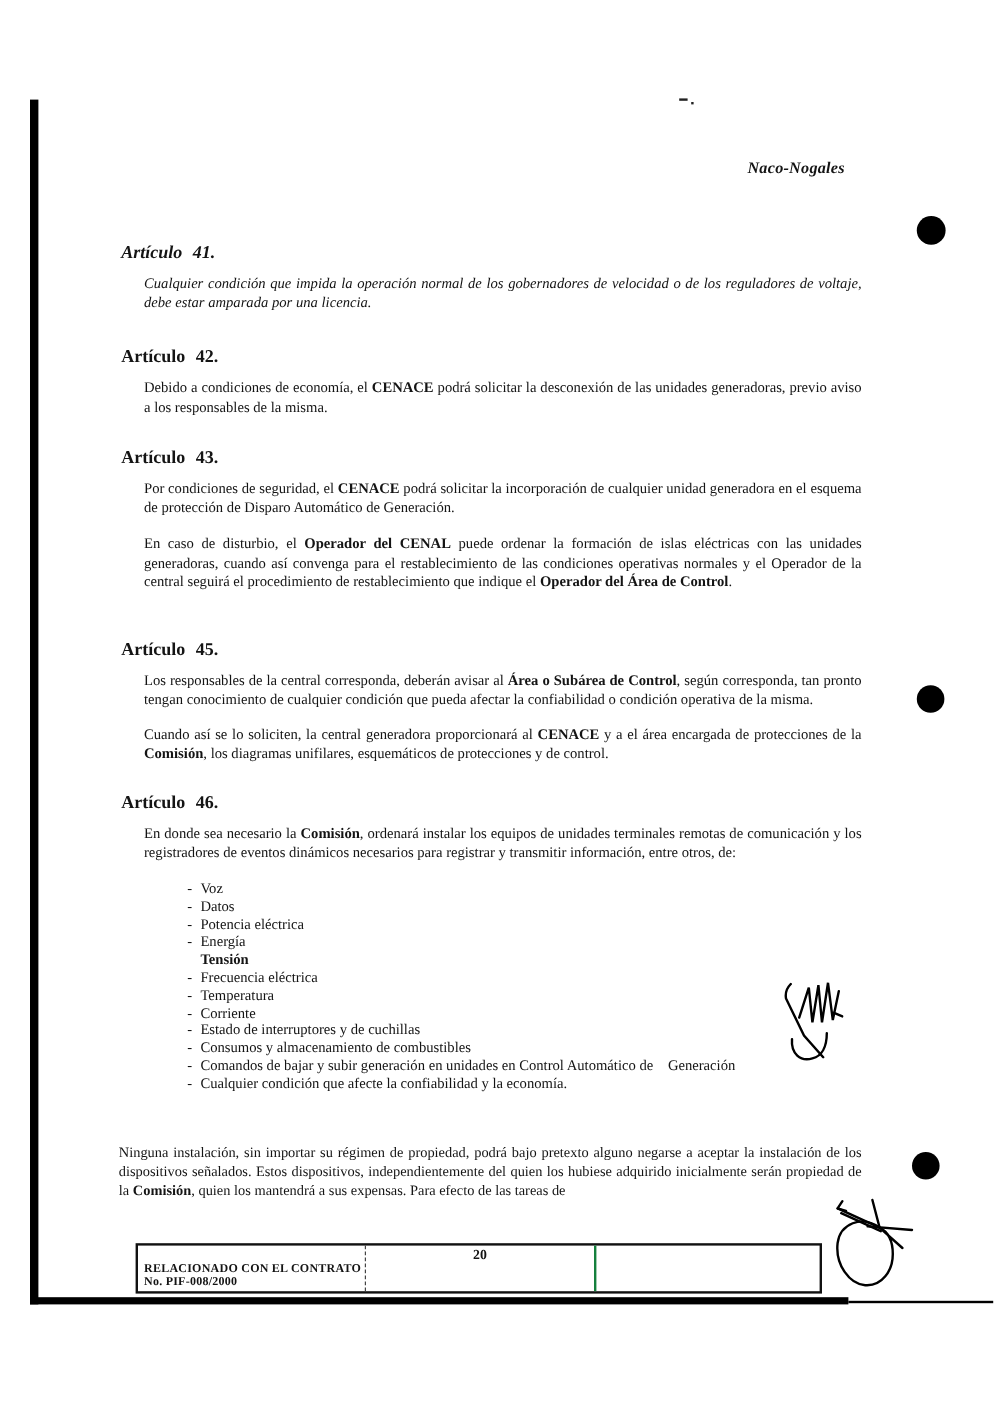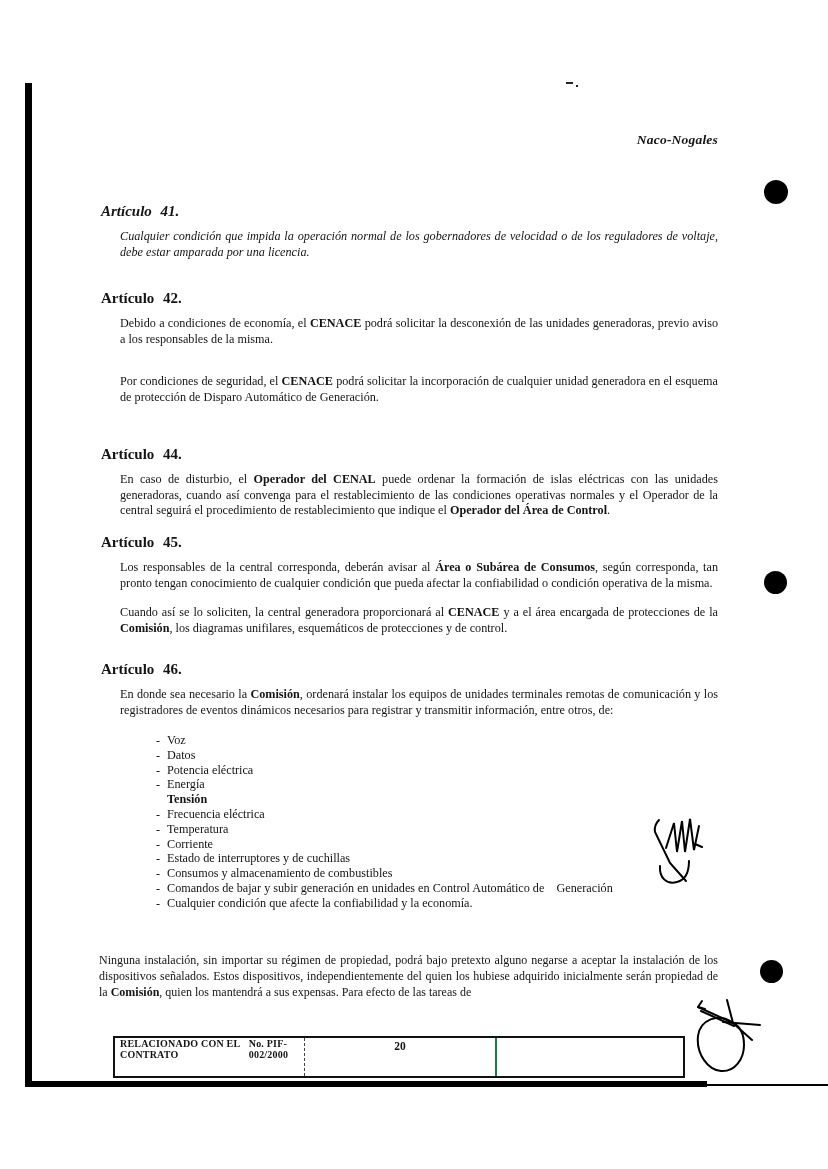--- a/index.html
+++ b/index.html
@@ -11,39 +11,39 @@
   .bottom-bar-thin{position:absolute;left:707px;top:1084px;width:121px;height:2px;background:#000;}
   .hole{position:absolute;background:#000;border-radius:50%;}
   .hole1{left:764px;top:180px;width:24px;height:24px;}
   .hole2{left:764px;top:571px;width:23px;height:23px;}
   .hole3{left:760px;top:960px;width:23px;height:23px;}
   .smudge{position:absolute;left:566px;top:81px;width:14px;height:7px;}
   .smudge i{position:absolute;background:#222;}
   .smudge .s1{left:0;top:1px;width:7px;height:2px;}
   .smudge .s2{left:10px;top:4px;width:2px;height:2px;}
   
-  .header-right{position:absolute;left:560px;top:132px;width:158px;text-align:right;
+  .header-right{position:absolute;left:546px;top:132px;width:158px;text-align:right;
       font-style:italic;font-weight:bold;font-size:13.5px;letter-spacing:.2px;}
   
   .content{position:absolute;left:101px;top:0;width:617px;}
   .article{position:absolute;left:0;width:617px;}
   .a1{top:203px;font-style:italic;}.a2{top:290px;}.a3{top:374px;}.a4{top:446px;}.a5{top:534px;}.a6{top:661px;}
   .article-title{margin:0 0 9px 0;font-size:15px;line-height:17px;font-weight:bold;word-spacing:5px;}
   .article-par{margin:0 0 14px 19px;font-size:12.2px;line-height:15.5px;text-align:justify;}
   .b{font-weight:bold;}
   .item-list{margin:15px 0 0 55px;font-size:12.2px;}
   .list-item{display:flex;line-height:14.8px;}
   .list-item .dash{width:11px;flex:0 0 11px;}
   .list-item .txt{white-space:pre-wrap;}
   .closing{position:absolute;left:99px;top:941px;width:619px;font-size:12px;line-height:15.8px;text-align:justify;}
   
   .footer-table{position:absolute;left:113px;top:1036px;width:572px;height:42px;
       border:2px solid #111;box-sizing:border-box;display:flex;font-size:10px;}
   .ft-c1{width:190px;box-sizing:border-box;border-right:1px dashed #444;display:flex;
-      justify-content:flex-end;padding:0 0 2px 5px;font-weight:600;letter-spacing:.2px;}
+      flex-direction:column;justify-content:flex-end;padding:0 0 2px 5px;font-weight:600;letter-spacing:.2px;}
   .ft-c2{width:192px;box-sizing:border-box;border-right:2px solid #15803d;text-align:center;
       font-weight:bold;font-size:11.5px;padding-top:2px;}
   .ft-c3{flex:1;}
   
   .sig{position:absolute;}
   .sig-upper{left:633px;top:806px;}
   .sig-lower{left:688px;top:996px;}
   .sig path{fill:none;stroke:#000;stroke-width:2;stroke-linecap:round;}
 </style>
 </head>
@@ -69,29 +69,29 @@
   <main class="content" id="articles-root">
       <section class="article a1">
         <h2 class="article-title">Artículo 41.</h2>
         <p class="article-par"><span>Cualquier condición que impida la operación normal de los gobernadores de velocidad o de los reguladores de voltaje, debe estar amparada por una licencia.</span></p>
       </section>
       <section class="article a2">
         <h2 class="article-title">Artículo 42.</h2>
         <p class="article-par"><span>Debido a condiciones de economía, el </span><span class="b">CENACE</span><span> podrá solicitar la desconexión de las unidades generadoras, previo aviso a los responsables de la misma.</span></p>
       </section>
       <section class="article a3">
+        <h2 class="article-title">Artículo 43.</h2>
         <p class="article-par"><span>Por condiciones de seguridad, el </span><span class="b">CENACE</span><span> podrá solicitar la incorporación de cualquier unidad generadora en el esquema de protección de Disparo Automático de Generación.</span></p>
       </section>
       <section class="article a4">
-        <h2 class="article-title">Artículo 44.</h2>
         <p class="article-par"><span>En caso de disturbio, el </span><span class="b">Operador del CENAL</span><span> puede ordenar la formación de islas eléctricas con las unidades generadoras, cuando así convenga para el restablecimiento de las condiciones operativas normales y el Operador de la central seguirá el procedimiento de restablecimiento que indique el </span><span class="b">Operador del Área de Control</span><span>.</span></p>
       </section>
       <section class="article a5">
         <h2 class="article-title">Artículo 45.</h2>
-        <p class="article-par"><span>Los responsables de la central corresponda, deberán avisar al </span><span class="b">Área o Subárea de Consumos</span><span>, según corresponda, tan pronto tengan conocimiento de cualquier condición que pueda afectar la confiabilidad o condición operativa de la misma.</span></p>
+        <p class="article-par"><span>Los responsables de la central corresponda, deberán avisar al </span><span class="b">Área o Subárea de Control</span><span>, según corresponda, tan pronto tengan conocimiento de cualquier condición que pueda afectar la confiabilidad o condición operativa de la misma.</span></p>
         <p class="article-par"><span>Cuando así se lo soliciten, la central generadora proporcionará al </span><span class="b">CENACE</span><span> y a el área encargada de protecciones de la </span><span class="b">Comisión</span><span>, los diagramas unifilares, esquemáticos de protecciones y de control.</span></p>
       </section>
       <section class="article a6">
         <h2 class="article-title">Artículo 46.</h2>
         <p class="article-par"><span>En donde sea necesario la </span><span class="b">Comisión</span><span>, ordenará instalar los equipos de unidades terminales remotas de comunicación y los registradores de eventos dinámicos necesarios para registrar y transmitir información, entre otros, de:</span></p>
         <div class="item-list">
           <div class="list-item">
             <span class="dash">-</span>
             <span class="txt">Voz</span>
           </div>
@@ -157,21 +157,21 @@
     <path d="M45,27 L10,11"></path>
     <path d="M46,30 L13,15"></path>
     <path d="M10,11 L14,5 M10,11 L17,13"></path>
     <path d="M39,4 L45,27"></path>
     <path d="M35,26 L72,29"></path>
   </svg>
 
   <div class="footer-table">
     <div class="ft-c1">
       <div>RELACIONADO CON EL CONTRATO</div>
-      <div>No. PIF-002/2000</div>
+      <div>No. PIF-008/2000</div>
     </div>
     <div class="ft-c2">
       <span>20</span>
     </div>
     <div class="ft-c3"></div>
   </div>
 
 </div>
 
 </body></html>

